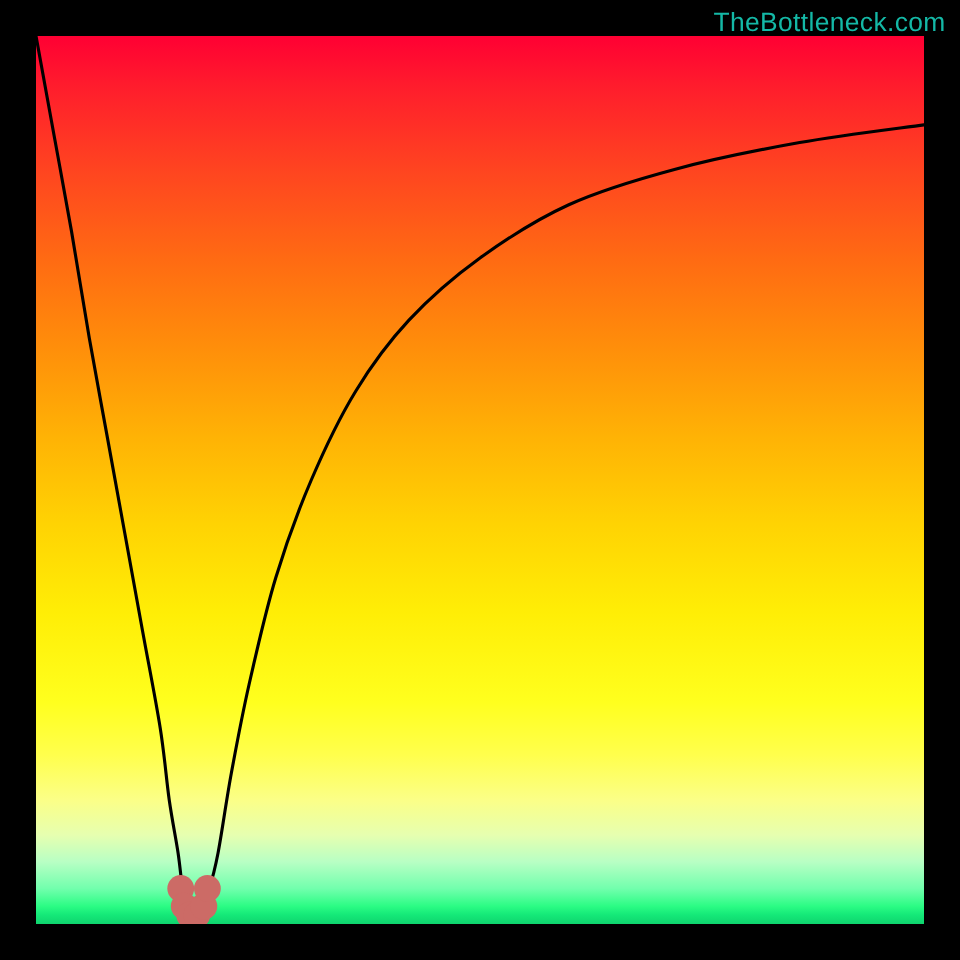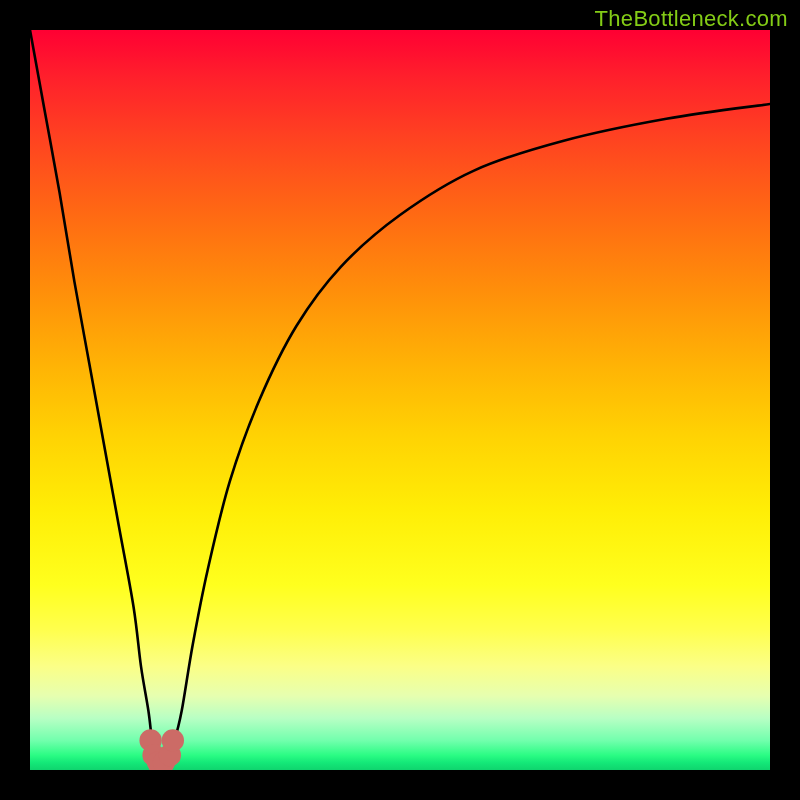--- a/index.html
+++ b/index.html
@@ -40,21 +40,21 @@
       #72ffad 96%,
       #2bfc84 98%,
       #14e878 99%,
       #0fd46e 100%
     );
   }
   .watermark {
     position: absolute;
     top: 6px;
     right: 12px;
-    color: #84cc16;
+    color: #14b8a6;
     font-size: 22px;
     font-weight: 400;
     letter-spacing: 0.3px;
     z-index: 5;
   }
   svg.curve {
     position: absolute;
     left: 0; top: 0;
     width: 740px; height: 740px;
   }

